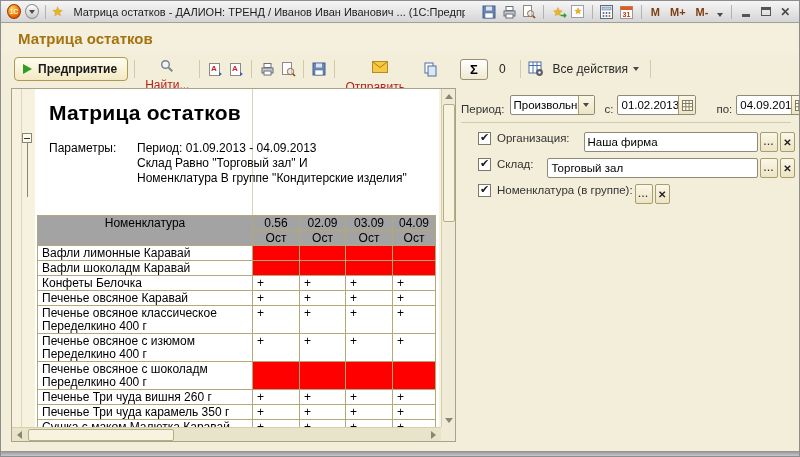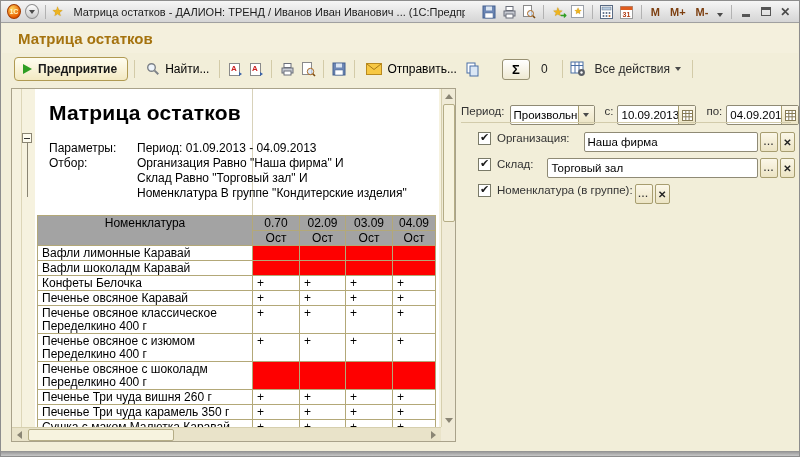--- a/index.html
+++ b/index.html
@@ -48,21 +48,21 @@
   .toolbar { position:absolute; left:1px; top:52px; right:1px; height:32px;
       display:flex; align-items:center; padding:0 12px; gap:3px; }
   .t-sep { width:1px; height:18px; background:#d3cba8; margin:0 3px; }
   .btn-generate { display:flex; align-items:center; gap:6px; height:24px;
       padding:0 10px 0 8px; border:1px solid #b09a52; border-radius:4px;
       background:linear-gradient(#fffdf0,#f3e9c2); font-size:12px; font-weight:bold;
       color:#1a1a1a; }
   .play-tri { width:0; height:0; border-top:5px solid transparent;
       border-bottom:5px solid transparent; border-left:9px solid #2f9e23; }
   .tool-btn { display:flex; align-items:center; gap:4px; height:22px; padding:0 4px;
-      font-size:12px; color:#000000; }
+      font-size:12px; color:#b91c1c;flex-direction:column; }
   .sigma-btn { height:21px; min-width:28px; border:1px solid #979072; border-radius:3px;
       background:linear-gradient(#ffffff,#efe9d2); font-size:13px; font-weight:bold;
       display:flex; align-items:center; justify-content:center; padding:0 5px; }
   .sum-value { font-size:12px; color:#222; margin:0 8px; }
   .btn-pressed { display:flex; align-items:center; gap:5px; height:23px; padding:0 7px;
       border:1px solid #9a8f5d; border-radius:3px; background:#e9e1bd;
       box-shadow:inset 0 1px 2px #cfc496; font-size:12px; color:#222; margin-left:46px; }
   .all-actions { display:flex; align-items:center; gap:5px; font-size:12px;
       color:#2a2a2a; padding:0 5px; height:22px; }
 
@@ -106,22 +106,22 @@
   .tri-down { width:0;height:0;border-left:4px solid transparent;border-right:4px solid transparent;border-top:5px solid #8a8574; }
   .tri-left { width:0;height:0;border-top:4px solid transparent;border-bottom:4px solid transparent;border-right:5px solid #8a8574; }
   .tri-right { width:0;height:0;border-top:4px solid transparent;border-bottom:4px solid transparent;border-left:5px solid #8a8574; }
   .v-thumb { position:absolute; left:1px; top:15px; width:12px; height:118px;
       background:#f7f3df; border:1px solid #b5ad86; border-radius:2px; }
   .h-thumb { position:absolute; top:1px; left:16px; width:146px; height:12px;
       background:#f7f3df; border:1px solid #b5ad86; border-radius:2px; }
 
   
   .settings { position:absolute; left:455px; top:85px; right:3px; height:130px; }
-  .period-row { position:absolute; left:5px; right:1px; top:19px; height:22px;
-      display:flex; align-items:flex-start; font-size:11.5px; color:#333; }
+  .period-row { position:absolute; left:5px; right:1px; top:7px; height:22px;
+      display:flex; align-items:flex-end; font-size:11.5px; color:#333; }
   .settings-sep { position:absolute; left:5px; right:5px; top:36px; height:1px;
       background:#d2cbab; }
   .filter-row { position:absolute; left:22px; right:1px; height:22px; display:flex;
       align-items:flex-start; font-size:11.5px; color:#333; }
   .checkbox { width:13px; height:13px; background:#fff; border:1px solid #7a7a68;
       position:relative; flex:0 0 13px; }
   .checkbox.checked::after { content:"\2714"; position:absolute; left:1px; top:-2px;
       font-size:11px; color:#1a1a1a; }
   .f-label { margin-left:6px; white-space:nowrap; }
   .field { height:20px; background:#fff; border:1px solid #8f8a75; border-radius:2px;
@@ -328,45 +328,41 @@
 
     <div class="paper">
       <div class="paper-col-line"></div>
       <div class="report-title">Матрица остатков</div>
       <div class="meta">
         <div class="meta-row">
           <span class="meta-label">Параметры:</span>
           <span>Период: 01.09.2013 - 04.09.2013</span>
         </div>
         <div class="meta-row">
-          <span class="meta-label">Отбор:</span>
-          <span>Организация Равно "Наша фирма" И</span>
-        </div>
-        <div class="meta-row">
           <span class="meta-label"></span>
           <span>Склад Равно "Торговый зал" И</span>
         </div>
         <div class="meta-row">
           <span class="meta-label"></span>
           <span>Номенклатура В группе "Кондитерские изделия"</span>
         </div>
       </div>
 
       <table class="matrix">
         <colgroup>
           <col style="width:215px">
             <col style="width:47px">
             <col style="width:46px">
             <col style="width:47px">
             <col style="width:43px">
         </colgroup>
         <thead>
           <tr>
             <th rowspan="2">Номенклатура</th>
-          <th>0.70</th>
+          <th>0.56</th>
               <th>02.09</th>
               <th>03.09</th>
               <th>04.09</th>
             </tr>
           <tr id="sub-header-row">
               <th>Ост</th>
               <th>Ост</th>
               <th>Ост</th>
               <th>Ост</th>
             </tr>
@@ -471,32 +467,32 @@
     <div class="period-row">
       <span>Период:</span>
       <span class="field combo">
         <span class="txt">Произвольный</span>
         <span class="inner-btn">
             <span class="caret-down"></span>
           </span>
       </span>
       <span style="margin-left:10px">с:</span>
       <span class="field date-field" style="margin-left:4px;width:79px">
-        <span class="txt" style="width:60px">10.09.2013</span>
+        <span class="txt" style="width:60px">01.02.2013</span>
         <span class="inner-btn">
           <svg class="cal-svg" width="11" height="11">
               <rect x="0.5" y="0.5" width="10" height="10" fill="#fff" stroke="#857a55"></rect>
               <line x1="0.5" y1="3.5" x2="10.5" y2="3.5" stroke="#857a55"></line>
               <line x1="0.5" y1="6.8" x2="10.5" y2="6.8" stroke="#857a55"></line>
               <line x1="3.8" y1="0.5" x2="3.8" y2="10.5" stroke="#857a55"></line>
               <line x1="7.1" y1="0.5" x2="7.1" y2="10.5" stroke="#857a55"></line>
             </svg>
         </span>
       </span>
-      <span style="margin-left:10px">по:</span>
+      <span style="margin-left:20px">по:</span>
       <span class="field date-field" style="margin-left:4px;width:74px">
         <span class="txt" style="width:54px">04.09.2013</span>
         <span class="inner-btn">
           <svg class="cal-svg" width="11" height="11">
               <rect x="0.5" y="0.5" width="10" height="10" fill="#fff" stroke="#857a55"></rect>
               <line x1="0.5" y1="3.5" x2="10.5" y2="3.5" stroke="#857a55"></line>
               <line x1="0.5" y1="6.8" x2="10.5" y2="6.8" stroke="#857a55"></line>
               <line x1="3.8" y1="0.5" x2="3.8" y2="10.5" stroke="#857a55"></line>
               <line x1="7.1" y1="0.5" x2="7.1" y2="10.5" stroke="#857a55"></line>
             </svg>

